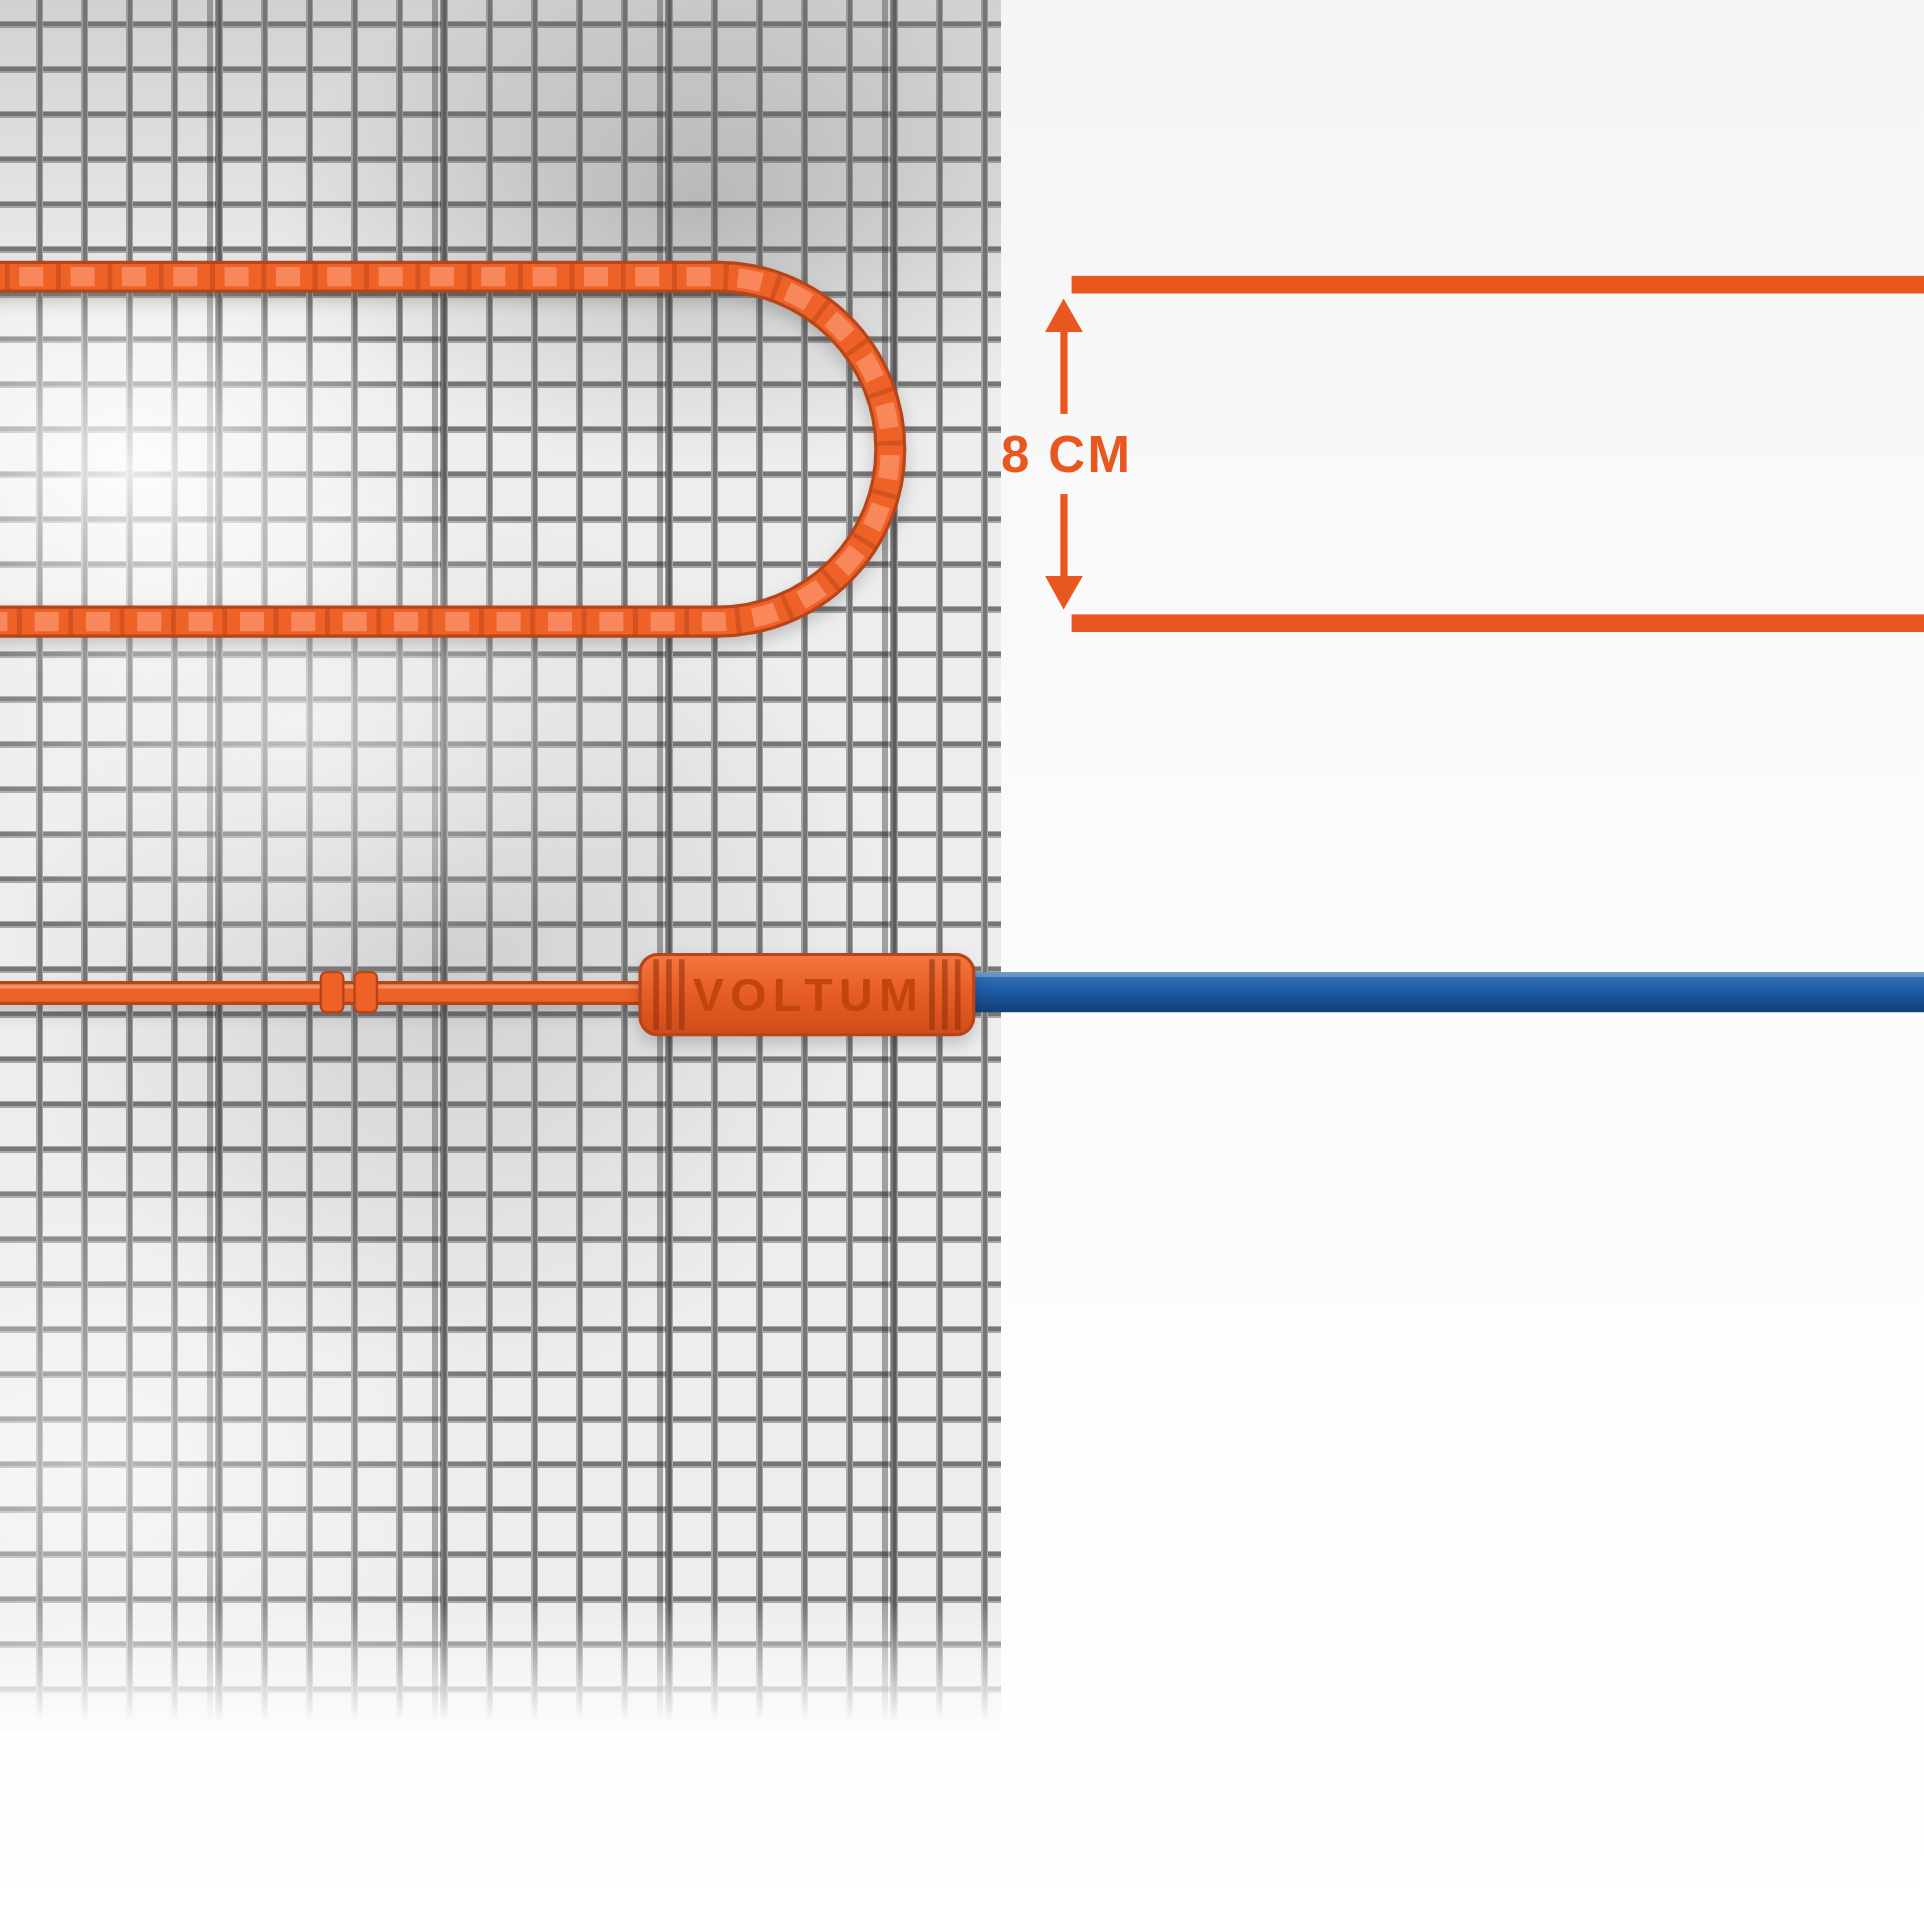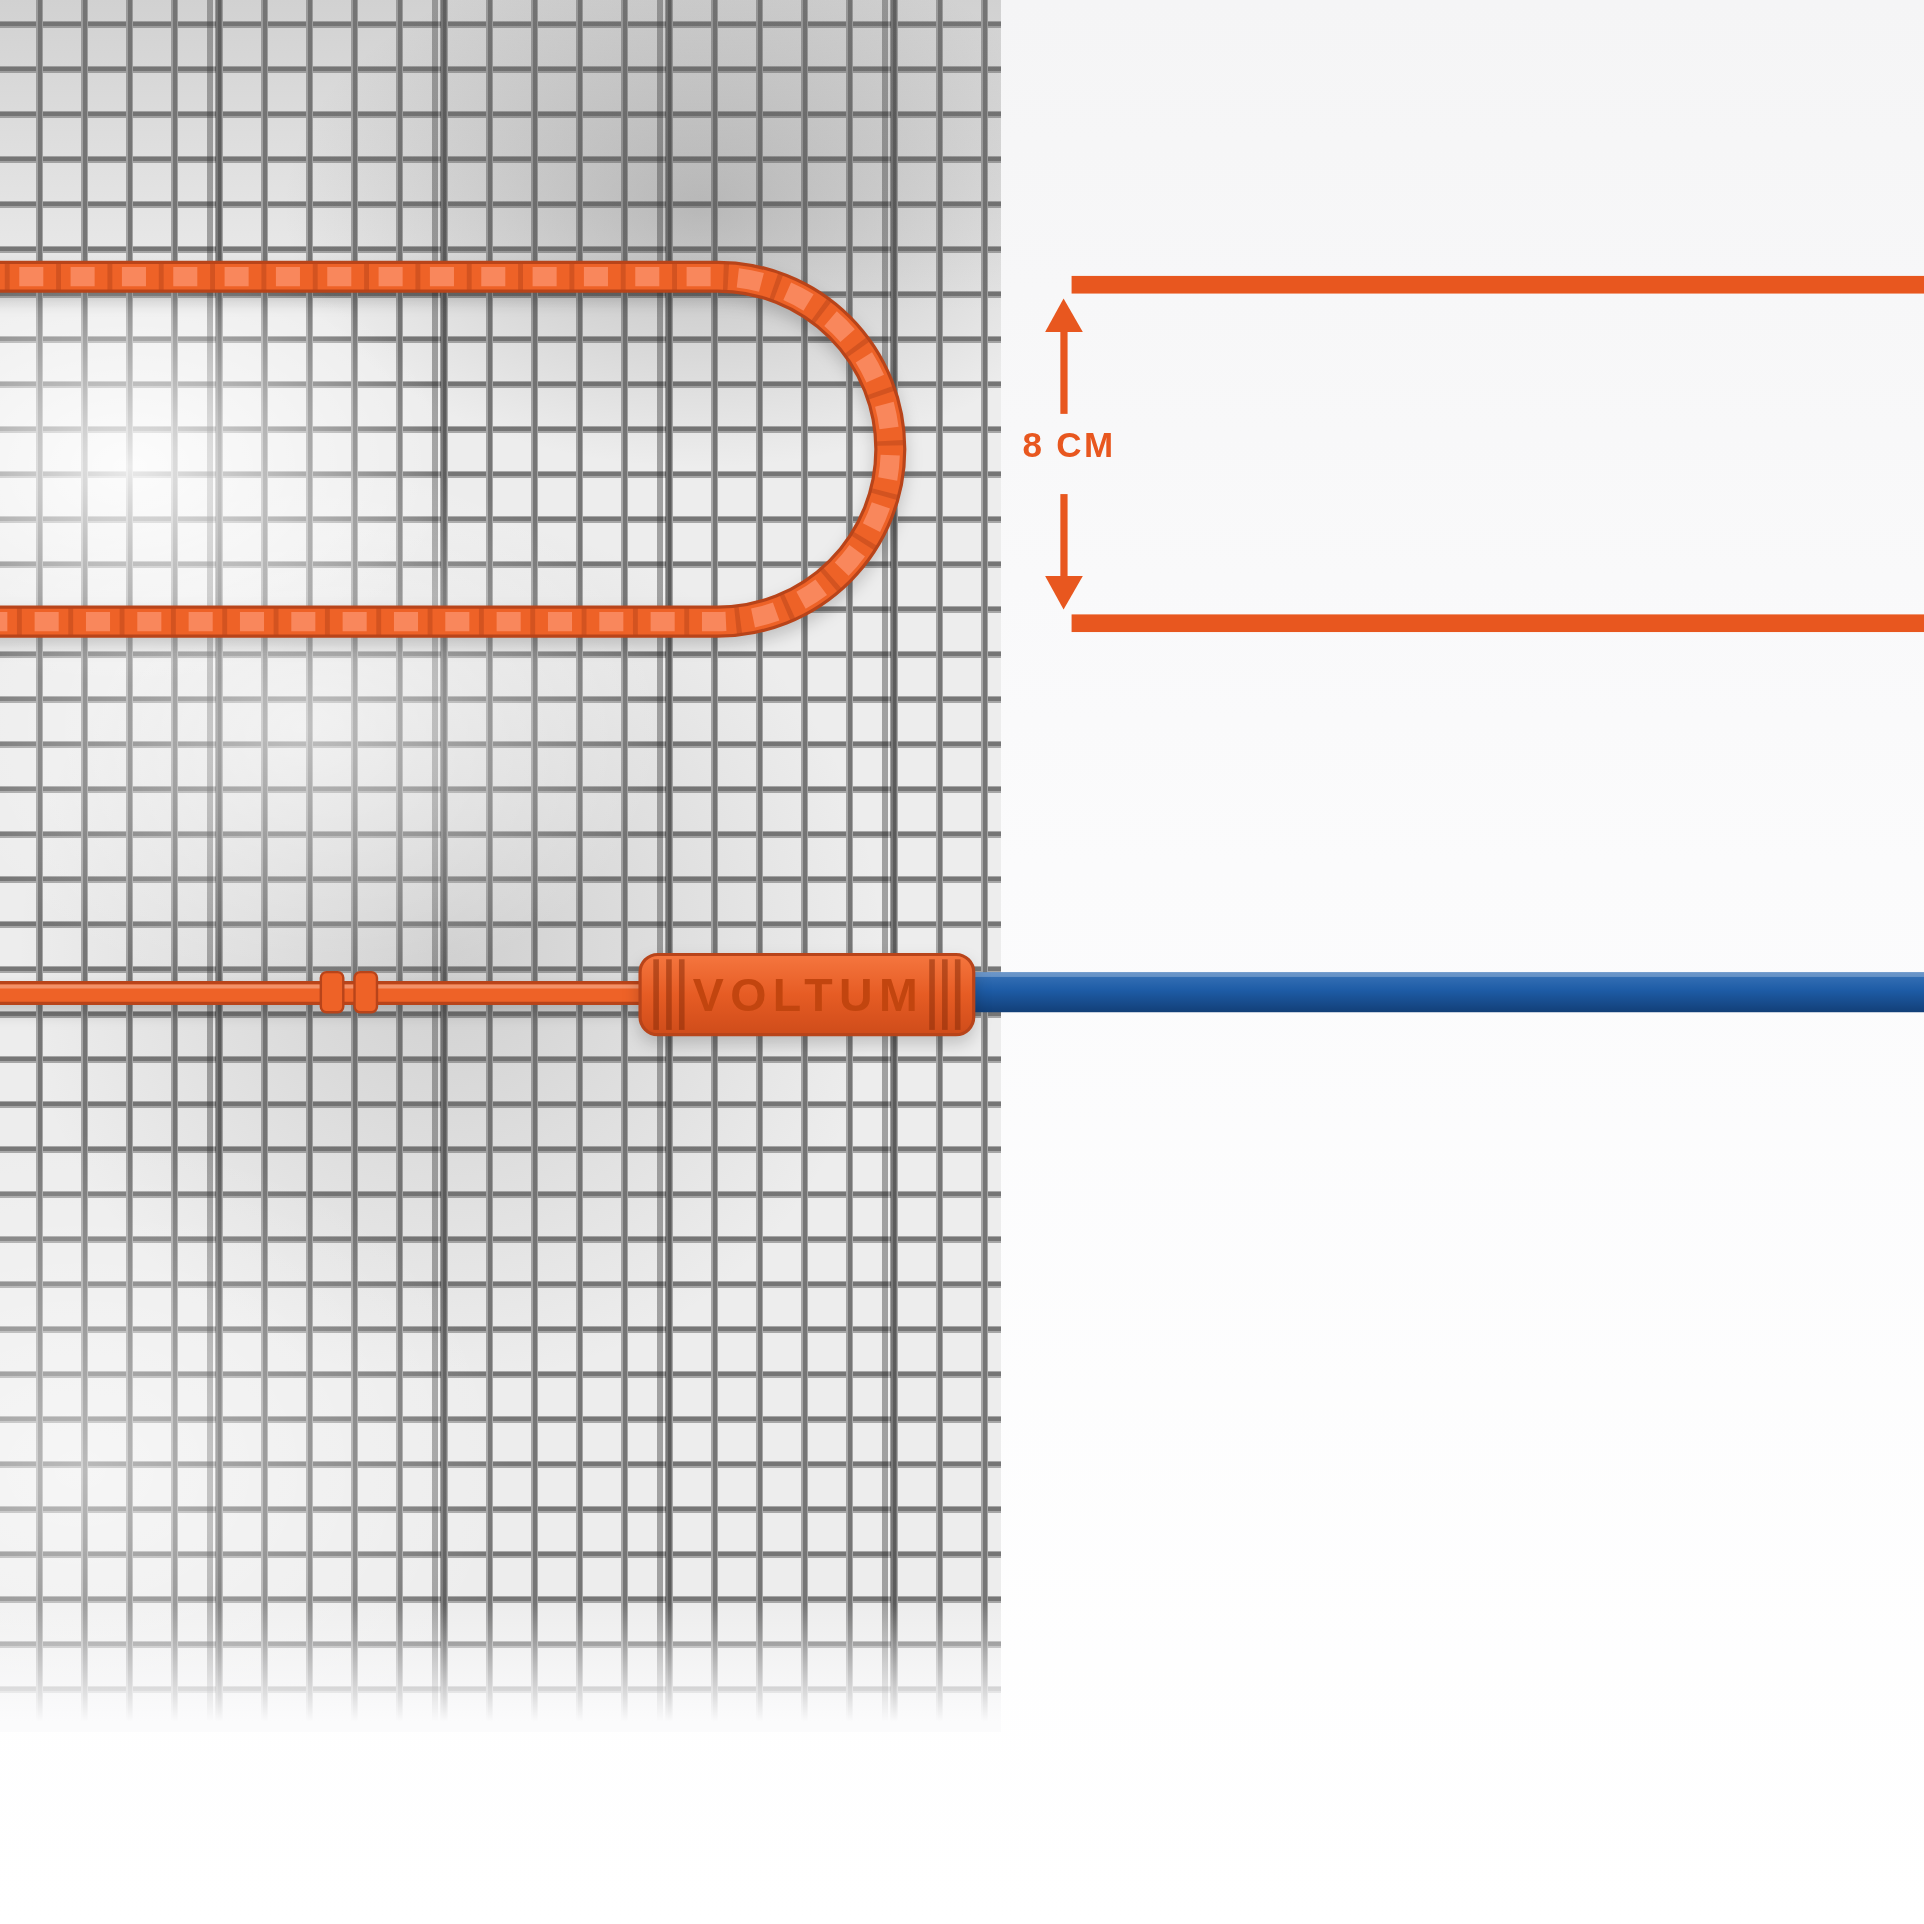--- a/index.html
+++ b/index.html
@@ -53,22 +53,21 @@
     background:linear-gradient(180deg, rgba(251,251,252,0), #fbfbfc 92%);
   }
 
   
   .overlay{position:absolute;left:0;top:0;width:1925px;height:1925px;}
   .shadowed{filter:drop-shadow(0 10px 10px rgba(0,0,0,.18));}
 
   
   .dim-label{
     position:absolute;left:1001px;top:425px;width:136px;
-    text-align:center;
-    font-size:35px;font-weight:bold;letter-spacing:2.4px;
+    font-size:51px;font-weight:bold;letter-spacing:2.4px;
     color:#e8571f;
     background:transparent;
   }
 </style>
 </head>
 <body>
 
 <div class="stage">
 
   <div class="mesh"></div>

